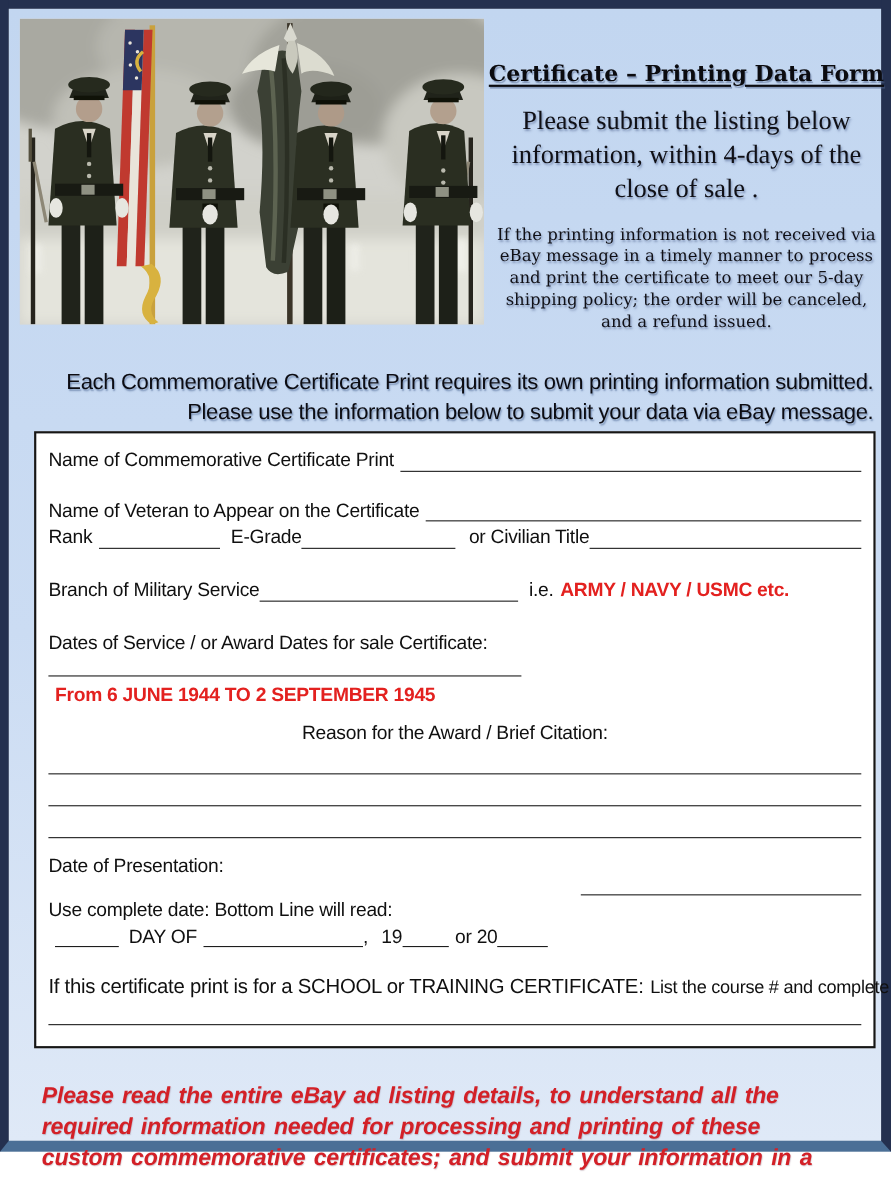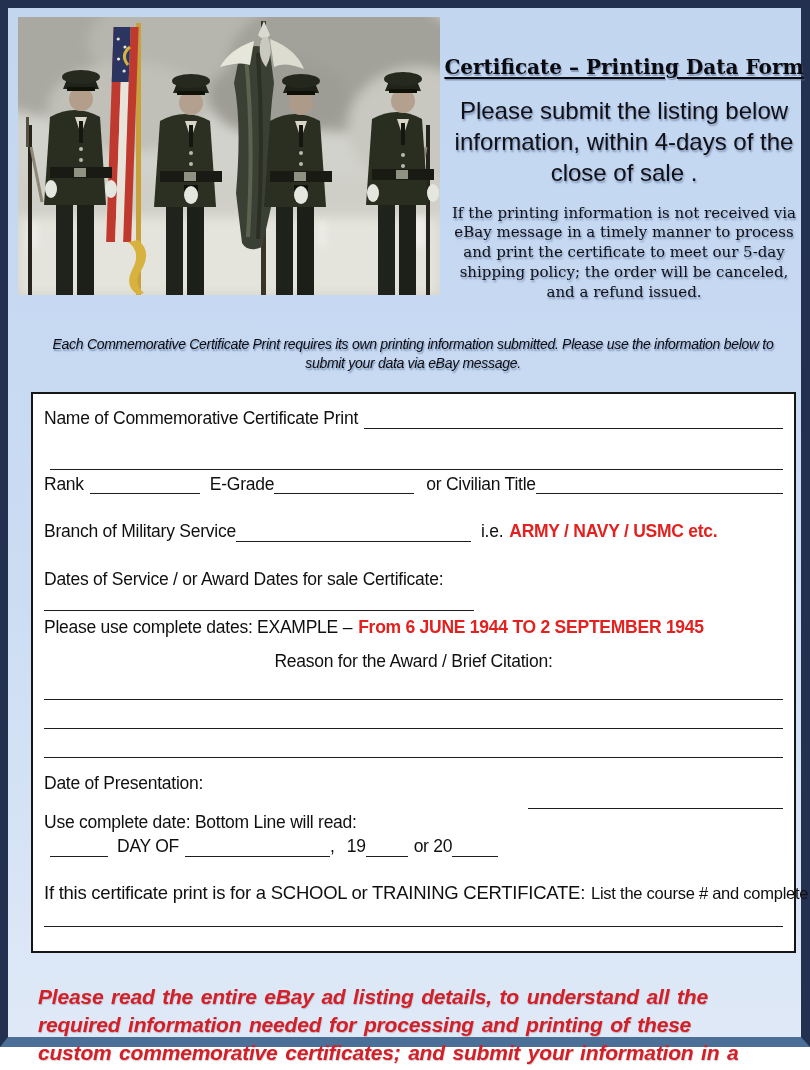--- a/index.html
+++ b/index.html
@@ -19,33 +19,32 @@
     background:#d8d8d2;
   }
   
   .hdr{position:absolute;left:436px;top:16px;width:360px;text-align:center;}
   .hdr-title{
     font-family:"DejaVu Serif",serif;font-weight:bold;font-size:20px;line-height:1.45;
     color:#0b0b0f;text-shadow:1px 1.5px 1px rgba(80,100,140,.55);
   }
   .hdr-title span{text-decoration:underline;text-decoration-thickness:2px;text-underline-offset:3px;}
   .hdr-sub{
-    font-family:Liberation Sans, sans-serif;font-size:24px;line-height:1.3;margin-top:13px;
+    font-family:Liberation Serif, serif;font-size:24px;line-height:1.3;margin-top:13px;
     color:#101016;text-shadow:1px 2px 2px rgba(80,100,145,.6);
   }
   .hdr-notice{
     font-family:"DejaVu Serif",serif;font-size:15px;line-height:1.32;margin-top:15px;
     color:#101016;text-shadow:1px 2px 2px rgba(80,100,145,.6);
   }
   
   .intro{
-    position:absolute;left:24px;top:327px;width:762px;text-align:center;
-    font-size:14px;line-height:1.35;letter-spacing:-.3px;color:#0c0c12;
+    position:absolute;left:24px;top:327px;width:762px;text-align:right;
+    font-size:20px;line-height:1.35;letter-spacing:-.3px;color:#0c0c12;
     text-shadow:1px 1.5px 1.5px rgba(105,130,170,.8);
-    font-style:italic;
   }
   
   .formbox{
     position:absolute;left:23px;top:384px;width:765px;height:561px;box-sizing:border-box;
     background:#fff;border:2px solid #161616;padding:12px 11px 0 11px;
     font-size:17.5px;letter-spacing:-.25px;color:#101010;
   }
   .row{display:flex;align-items:baseline;white-space:nowrap;line-height:1.18;}
   .row>span{flex:0 0 auto;}
   .blank{
@@ -235,20 +234,21 @@
 
   <div class="formbox">
 
     <div class="row" style="margin-top:2px;">
       <span>Name of Commemorative Certificate Print</span>
       <span class="sp"></span>
       <span class="blank grow"></span>
     </div>
 
     <div class="row" style="margin-top:25px;">
+      <span>Name of Veteran to Appear on the Certificate</span>
       <span class="sp"></span>
       <span class="blank grow"></span>
     </div>
 
     <div class="row" style="margin-top:4px;">
       <span>Rank</span>
       <span class="sp"></span>
       <span class="blank" style="width:110px;"></span>
       <span class="sp" style="width:10px;"></span>
       <span>E-Grade</span>
@@ -266,21 +266,20 @@
       <span class="sp"></span>
       <span class="red">ARMY / NAVY / USMC etc.</span>
     </div>
 
     <div class="row" style="margin-top:27px;">
       <span>Dates of Service / or Award Dates for sale Certificate:</span>
     </div>
     <div class="wline" style="margin-top:18px;width:430px;"></div>
 
     <div class="row" style="margin-top:6px;">
-      <span>Please use complete dates: EXAMPLE –</span>
       <span class="sp"></span>
       <span class="red">From 6 JUNE 1944 TO 2 SEPTEMBER 1945</span>
     </div>
 
     <div class="row" style="margin-top:14px;justify-content:center;">
       <span>Reason for the Award / Brief Citation:</span>
     </div>
     <div class="wline" style="margin-top:25px;"></div>
     <div class="wline" style="margin-top:26px;"></div>
     <div class="wline" style="margin-top:26px;"></div>

